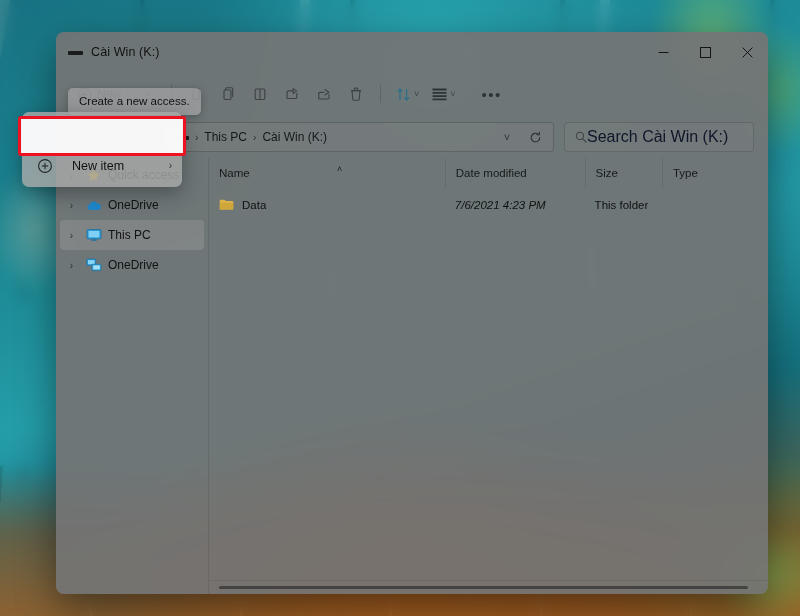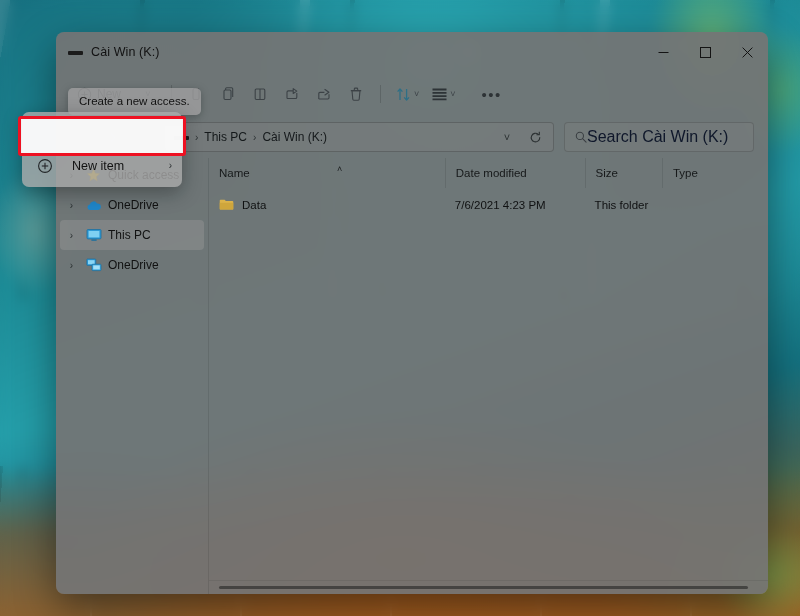--- a/index.html
+++ b/index.html
@@ -245,21 +245,21 @@
 
   #filelist { flex: 1; min-height: 0; padding-top: 4px; }
   .file-row {
     height: 26px;
     display: flex;
     align-items: center;
     font-size: 11.5px;
     color: #101112;
   }
   .fr-name { width: 245px; display: flex; align-items: center; gap: 8px; padding-left: 10px; }
-  .fr-date { width: 145px; padding-left: 10px; }
+  .fr-date { width: 145px; padding-left: 10px; font-style: italic; }
   .fr-type { width: 110px; padding-left: 10px; }
   .fr-size { width: 80px; padding-left: 10px; }
 
   
   #hscroll {
     height: 14px;
     flex: none;
     display: flex;
     align-items: center;
     padding: 0 4px;

